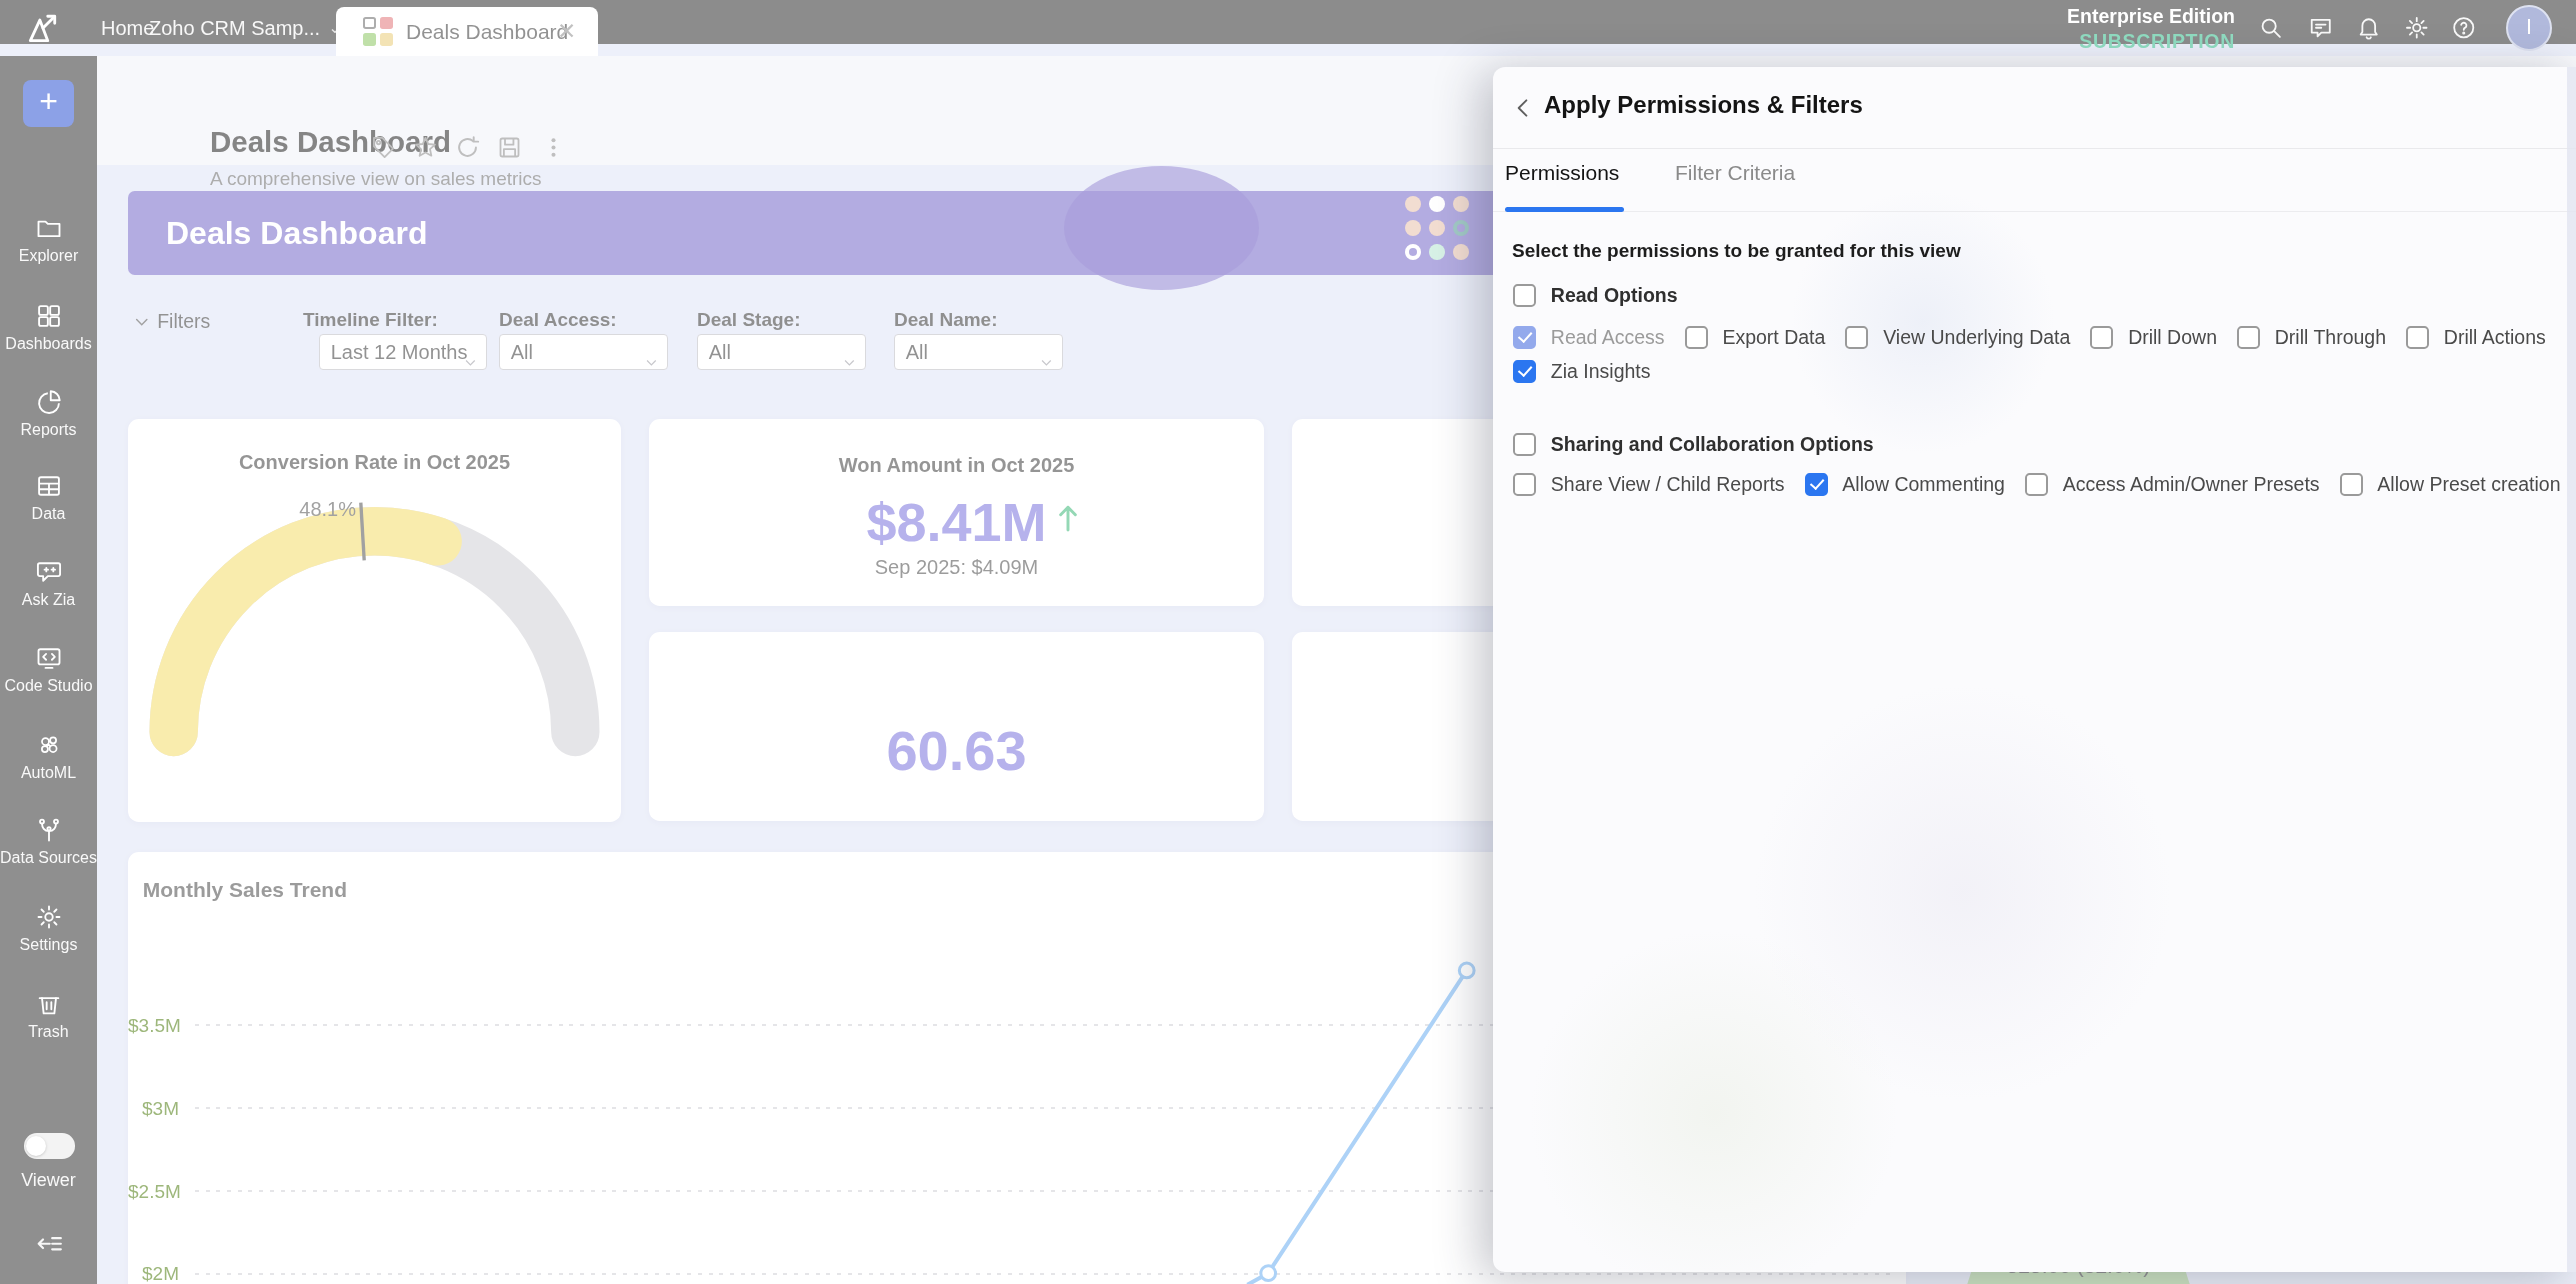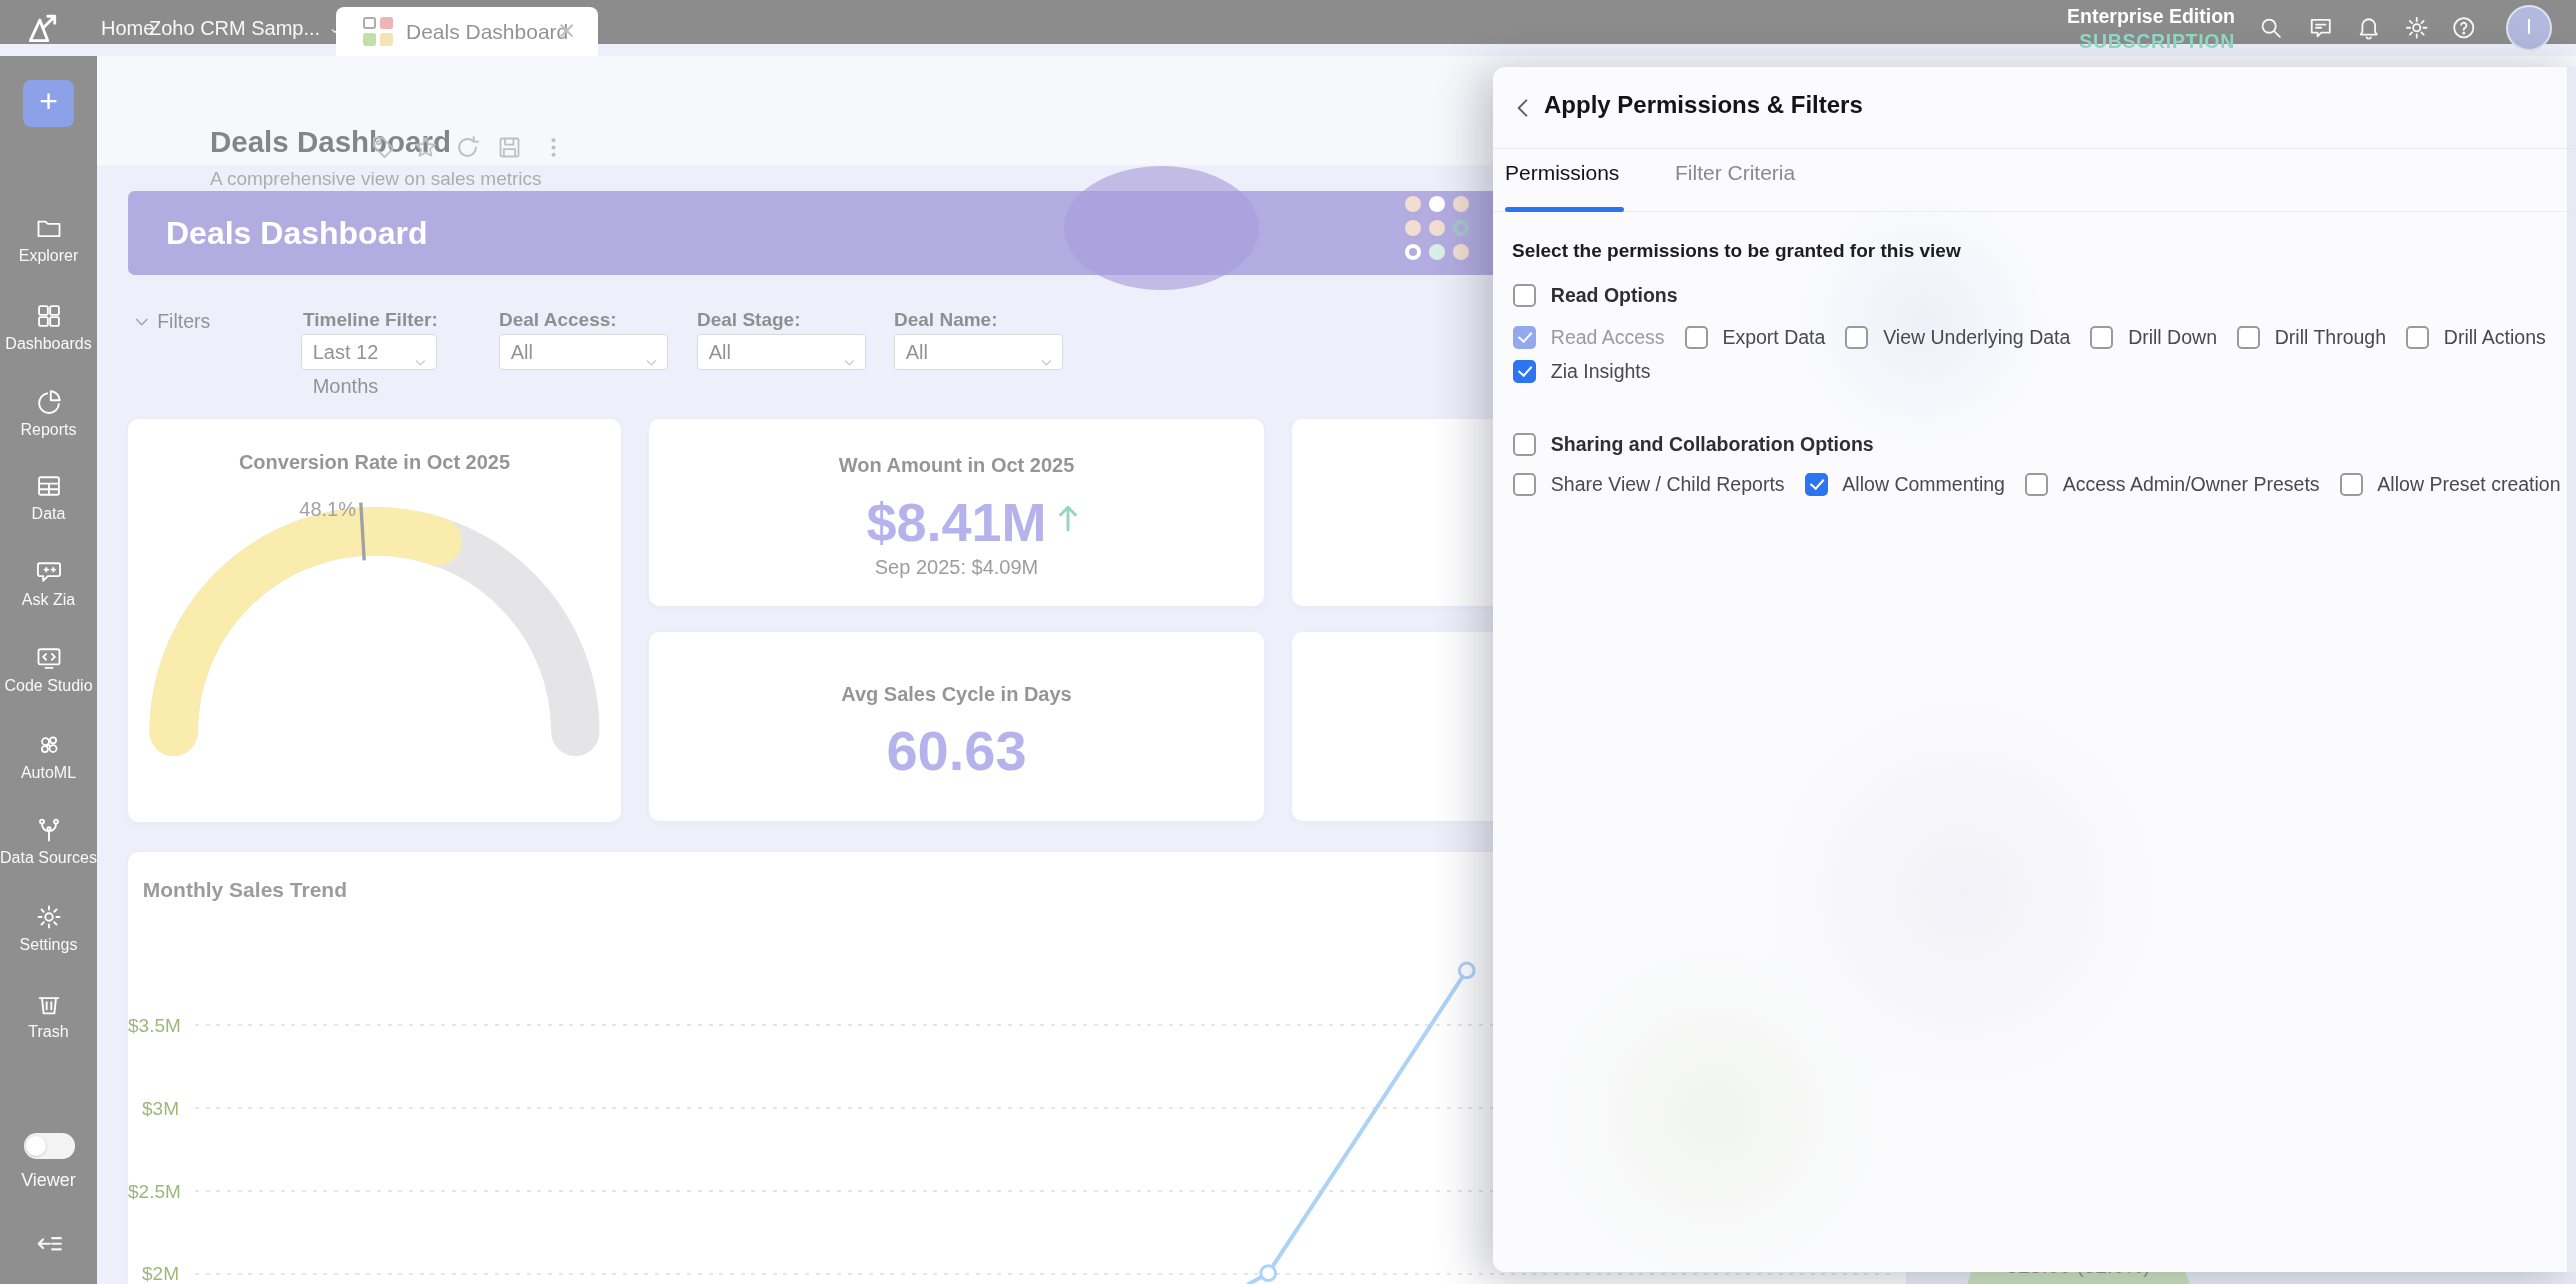--- a/index.html
+++ b/index.html
@@ -339,21 +339,21 @@
   <div id="filters-toggle" class="abs">
     <span class="fchev">
       <svg viewBox="0 0 24 24" fill="none" stroke="currentColor" stroke-width="2" stroke-linecap="round" style="width:17.5px;height:17.5px">
           <path d="M5 9l7 7 7-7"></path>
         </svg>
     </span>
     <span>Filters</span>
   </div>
 
   <div class="abs f-label" style="left:303px">Timeline Filter:</div>
-  <div class="abs dropdown" style="left:301px;width:136px">
+  <div class="abs dropdown" style="left:319px;width:168px">
     <span>Last 12 Months</span>
     <span class="dd-chev"><svg viewBox="0 0 24 24" fill="none" stroke="currentColor" stroke-width="2" style="width:14.8px;height:14.8px">
           <path d="M5 9l7 7 7-7"></path>
         </svg></span>
   </div>
   <div class="abs f-label" style="left:499px">Deal Access:</div>
   <div class="abs dropdown" style="left:499px;width:169px">
     <span>All</span>
     <span class="dd-chev"><svg viewBox="0 0 24 24" fill="none" stroke="currentColor" stroke-width="2" style="width:14.8px;height:14.8px">
           <path d="M5 9l7 7 7-7"></path>
@@ -389,21 +389,20 @@
     <div id="won-value" class="abs">$8.41M</div>
     <div id="won-arrow" class="abs">
       <svg viewBox="0 0 24 24" fill="none" stroke="currentColor" stroke-width="2.2" stroke-linecap="round" stroke-linejoin="round" style="width:32px;height:48px">
           <path d="M12 21V4M12 4l-5.5 5.5M12 4l5.5 5.5"></path>
         </svg>
     </div>
     <div id="won-compare" class="abs">Sep 2025: $4.09M</div>
   </div>
 
   <div id="cycle-card" class="abs card">
-    <div class="card-title abs" style="top:51px">Avg Sales Cycle in Days</div>
     <div id="cycle-value" class="abs">60.63</div>
   </div>
 
   <div id="p3a" class="abs card"></div>
   <div id="p3b" class="abs card"></div>
 
   <div id="trend-card" class="abs card">
     <div id="trend-title" class="abs">Monthly Sales Trend</div>
     <div class="abs ytick" style="top:162px">$3.5M</div>
     <div class="abs ytick" style="top:245px">$3M</div>

